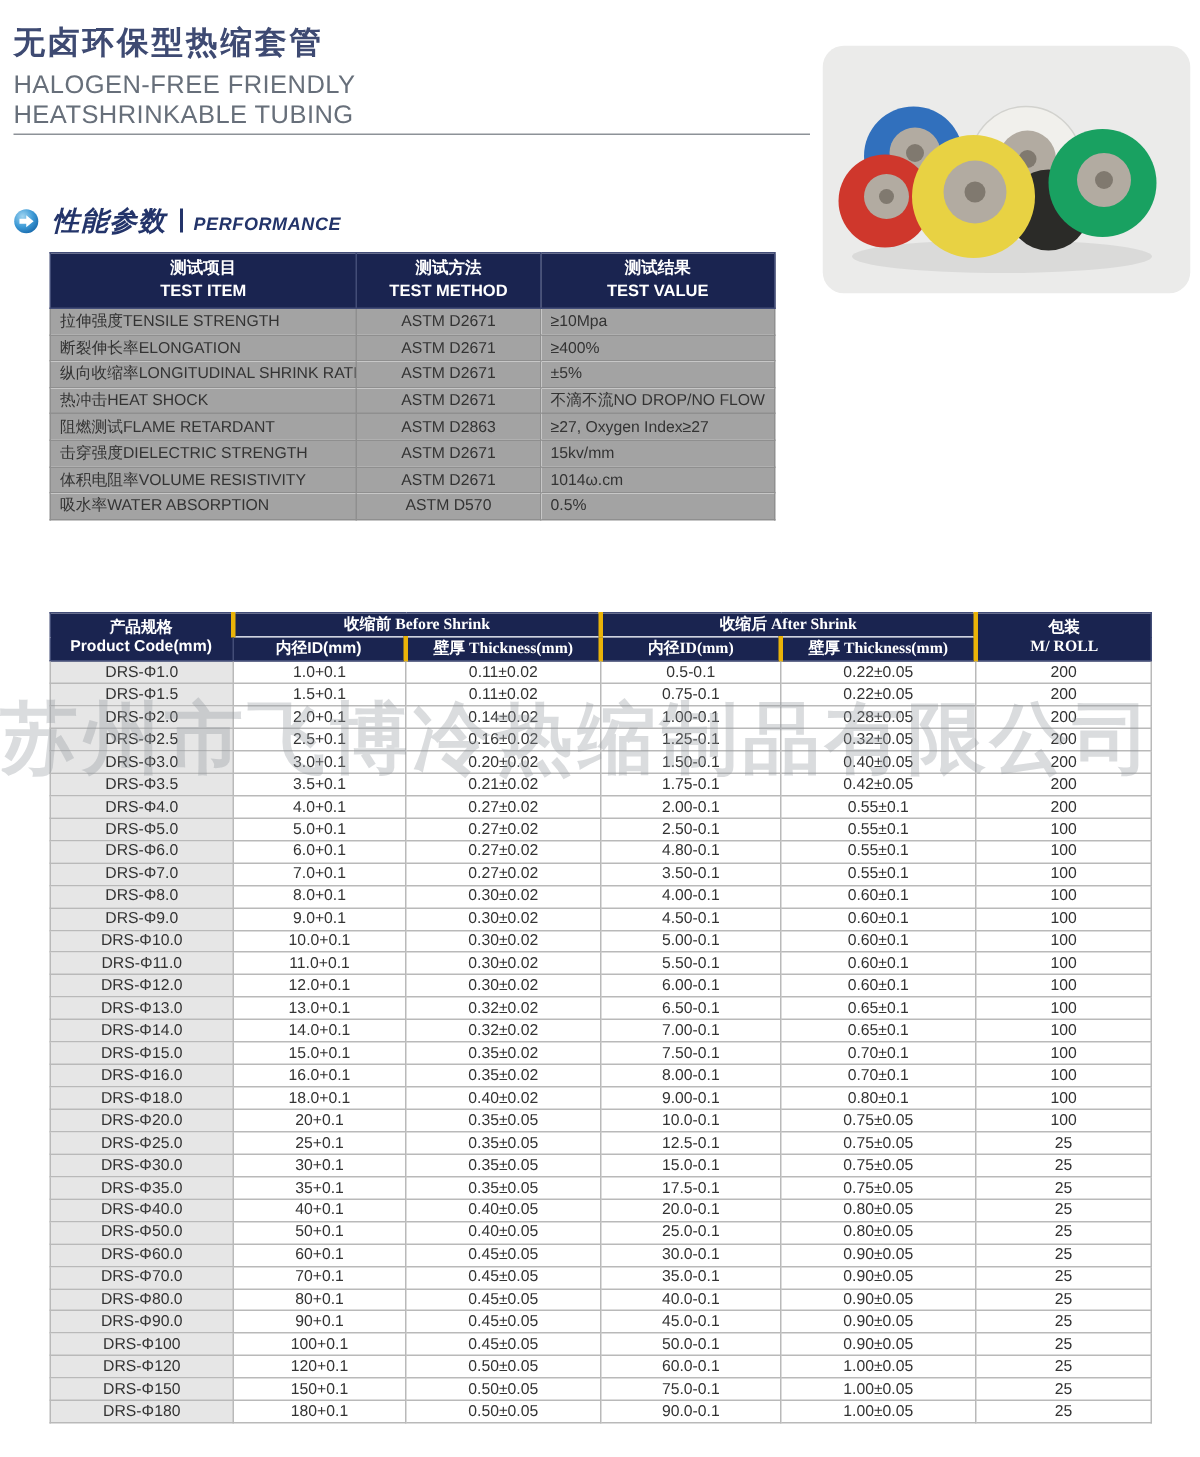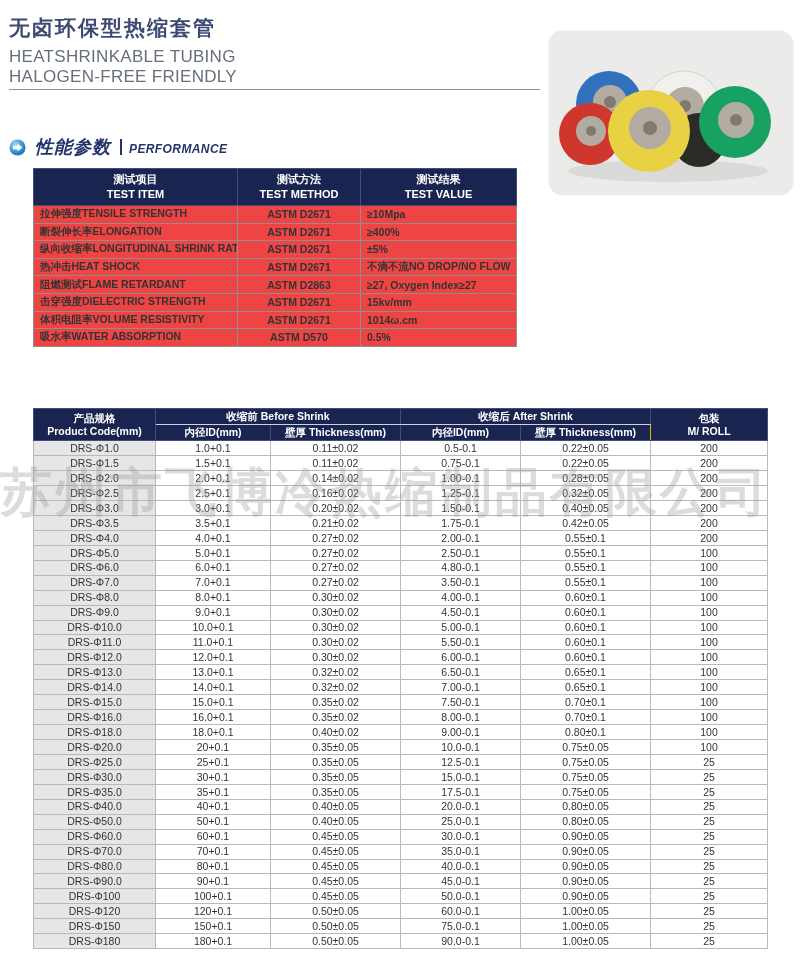--- a/index.html
+++ b/index.html
@@ -41,38 +41,38 @@
   table { border-collapse:collapse; table-layout:fixed; }
   .perf-table { position:absolute; left:33px; top:168px; width:483px; }
   .perf-table th {
     background:#1a2450; color:#fff; font-size:11px; font-weight:700;
     height:37px; line-height:1.35; 
     border:1px solid #434d77;
   }
   .perf-table th + th { border-left:1px solid #cfd3e0; }
   .perf-table td {
     font-size:10.5px; color:#333; height:17.6px;
-    border:1px solid #8f8f8f; padding:0 6px; background:#ef4444;
-    white-space:nowrap; overflow:hidden;font-weight:bold;
+    border:1px solid #8f8f8f; padding:0 6px; background:#a3a3a3;
+    white-space:nowrap; overflow:hidden;
   }
   .perf-table td:nth-child(1) { text-align:left; }
   .perf-table td:nth-child(2) { text-align:center; }
   .perf-table td:nth-child(3) { text-align:left;margin-left:26px; }
 
   
   .spec-table { position:absolute; left:33px; top:408px; width:734px; }
   .spec-table th {
     background:#1a2450; color:#fff; font-size:10.5px; font-weight:700;
     line-height:1.25; text-align:center; border:1px solid #434d77;
     padding:1px 0;
   }
   .spec-table thead tr:nth-child(1) th { height:15px;margin-left:24px; }
   .spec-table thead tr:nth-child(2) th { height:13px; }
   .spec-table th.group { border-bottom:1px solid #cfd3e0; }
-  .spec-table th + th { border-left:1px solid #eab308; }
+  .spec-table th + th { border-left:3px solid #eab308;font-family:Liberation Serif, serif; }
   .spec-table td {
     font-size:10.5px; color:#333; height:14.94px; line-height:1;
     text-align:center; border:1px solid #b9b9b9; padding:0; background:#fff;
     white-space:nowrap; overflow:hidden;
   }
   .spec-table td.code { background:#e6e6e6; }
 
   
   .watermark {
     position:absolute; left:0; top:458px; width:655px;
@@ -81,22 +81,22 @@
     pointer-events:none; z-index:5;
   }
 </style>
 </head>
 <body>
 
 <div class="page">
 
   <div class="title-cn">无卤环保型热缩套管</div>
   <div class="subtitle">
+    <div>HALOGEN-FREE FRIENDLY</div>
     <div>HEATSHRINKABLE TUBING</div>
-    <div>HALOGEN-FREE FRIENDLY</div>
   </div>
   <div class="title-rule"></div>
 
   <svg class="photo" viewBox="0 0 246 166" aria-hidden="true">
     <rect x="0.5" y="0.5" width="245" height="165" rx="14" fill="#ebebea"></rect>
     <ellipse cx="120" cy="141" rx="100" ry="11" fill="rgba(0,0,0,0.07)"></ellipse>
     <g>
       <circle cx="61" cy="74" r="33" fill="#3170bd"></circle>
       <circle cx="62" cy="72" r="17" fill="#b2aba1"></circle>
       <circle cx="62" cy="72" r="6" fill="#80796f"></circle>

